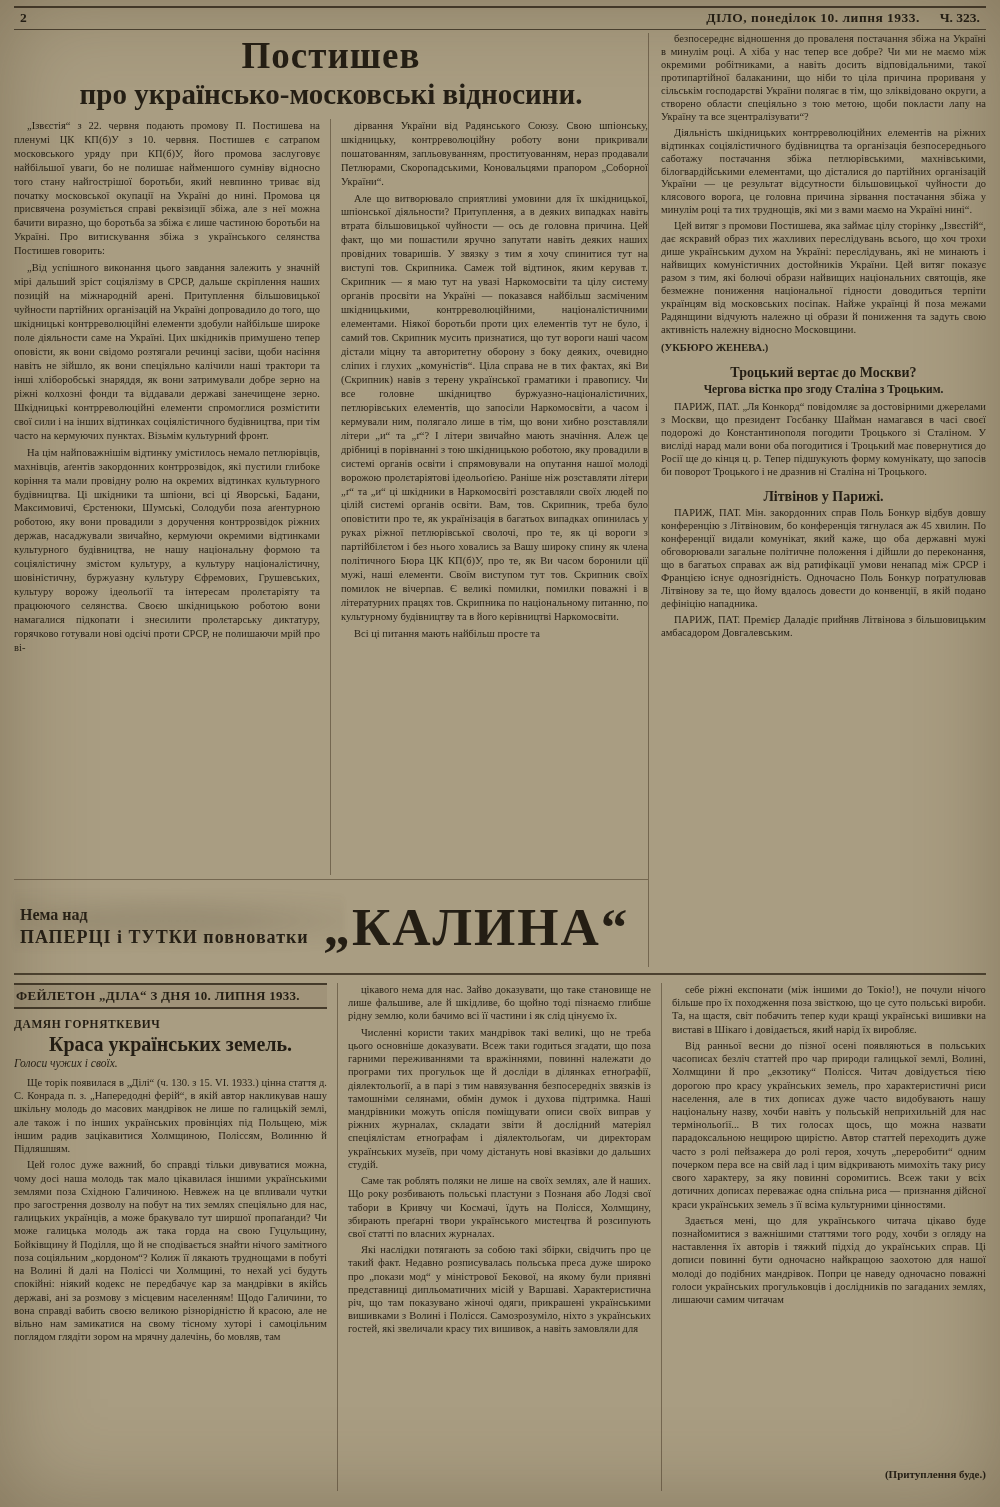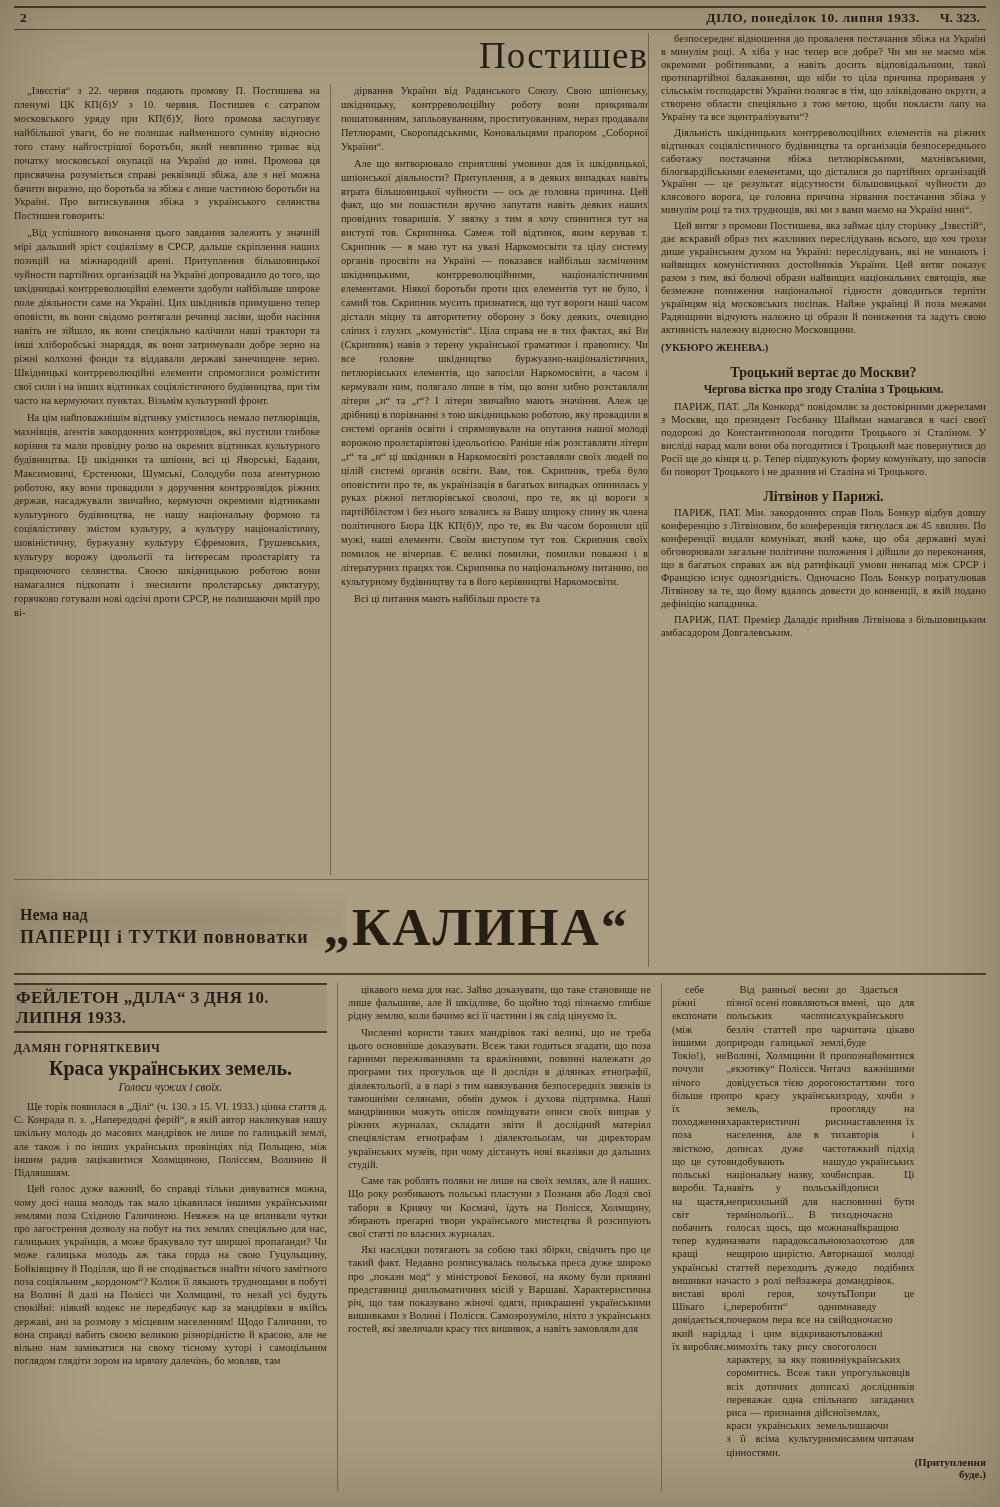--- a/index.html
+++ b/index.html
@@ -28,21 +28,21 @@
     border-bottom:1.5px solid rgba(52,42,28,.8);
     padding:2px 6px 3px;font-weight:bold;font-size:13.5px;
   }
   .masthead .pgnum{width:60px;text-align:left;}
   .masthead .mast{flex:1;text-align:right;letter-spacing:.5px;}
   .masthead .issue{width:60px;text-align:right;}
   
   .main-row{display:flex;height:934px;overflow:hidden;margin-top:3px;}
   .left-two{width:634px;display:flex;flex-direction:column;box-sizing:border-box;}
   .headline{text-align:center;margin:4px 0 8px;}
-  .h-line1{display:block;font-size:37px;font-weight:normal;letter-spacing:1px;line-height:1.05;text-align:right;}
+  .h-line1{display:block;font-size:37px;font-weight:bold;letter-spacing:1px;line-height:1.05;}
   .h-line2{display:block;font-size:29px;font-weight:bold;line-height:1.1;margin-top:3px;}
   .two-cols{display:flex;flex:1;overflow:hidden;}
   .colA{width:50%;padding-right:10px;border-right:1px solid rgba(72,58,40,.55);box-sizing:border-box;overflow:hidden;}
   .colB{width:50%;padding-left:10px;box-sizing:border-box;overflow:hidden;}
   .colC{flex:1;border-left:1px solid rgba(72,58,40,.55);padding-left:12px;box-sizing:border-box;overflow:hidden;}
   
   .bt{font-size:10.5px;line-height:1.33;text-align:justify;text-indent:13px;margin:0 0 3px;}
   .colC .bt{line-height:1.235;}
   .feuilleton .bt{line-height:1.26;}
   .byline{text-align:left;font-weight:bold;font-size:10.5px;margin:5px 2px 12px 0;}
@@ -60,31 +60,31 @@
   .k-brand{flex:1;text-align:center;font-size:53px;font-weight:bold;letter-spacing:2px;}
   
   .feuilleton{
     border-top:2px solid rgba(52,42,28,.8);
     margin-top:6px;padding-top:8px;
     display:flex;height:508px;overflow:hidden;
   }
   .fcol{width:33.33%;box-sizing:border-box;overflow:hidden;}
   .f1{padding-right:10px;border-right:1px solid rgba(72,58,40,.55);}
   .f2{padding:0 10px;border-right:1px solid rgba(72,58,40,.55);}
-  .f3{padding-left:10px;display:flex;}
+  .f3{padding-left:10px;display:flex;flex-direction:column;}
   .rubric{
-    font-weight:bold;font-size:17px;letter-spacing:.3px;
+    font-weight:bold;font-size:13px;letter-spacing:.3px;
     border-top:2px solid rgba(52,42,28,.85);
     border-bottom:2px solid rgba(52,42,28,.85);
     background:rgba(40,30,15,.07);
     padding:3px 2px;
   }
   .author{font-weight:bold;font-size:11.5px;letter-spacing:.6px;margin:9px 0 2px;}
   .f-title{text-align:center;font-size:20px;font-weight:bold;margin:3px 0 2px;line-height:1.1;}
-  .f-sub{text-align:center;font-style:italic;font-size:11.5px;margin-bottom:7px;}
+  .f-sub{text-align:left;font-style:italic;font-size:11.5px;margin-bottom:7px;}
   .continued{text-align:right;font-weight:bold;font-size:11px;margin-top:auto;padding-top:6px;}
   
   .showthrough{
     position:absolute;left:14px;top:888px;width:330px;height:66px;
     background:
       radial-gradient(ellipse at 20% 50%, rgba(70,60,40,.12), transparent 70%),
       radial-gradient(ellipse at 65% 50%, rgba(70,60,40,.10), transparent 70%);
     filter:blur(2px);pointer-events:none;
   }
 </style>
@@ -97,20 +97,21 @@
     <span class="pgnum">2</span>
     <span class="mast">ДІЛО, понеділок 10. липня 1933.</span>
     <span class="issue">Ч. 323.</span>
   </header>
 
   <div class="main-row">
 
     <section class="left-two">
       <h1 class="headline">
         <span class="h-line1">Постишев</span>
+        <span class="h-line2">про українсько-московські відносини.</span>
       </h1>
       <div class="two-cols">
         <div class="colA">
           <p class="bt">„Ізвєстія“ з 22. червня подають промову П. Постишева на пленумі ЦК КП(б)У з 10. червня. Постишев є сатрапом московського уряду при КП(б)У, його промова заслуговує найбільшої уваги, бо не полишає найменшого сумніву відносно того стану найгострішої боротьби, який невпинно триває від початку московської окупації на Україні до нині. Промова ця присвячена розуміється справі реквізиції збіжа, але з неї можна бачити виразно, що боротьба за збіжа є лише частиною боротьби на Україні. Про витискування збіжа з українського селянства Постишев говорить:</p>
           <p class="bt">„Від успішного виконання цього завдання залежить у значній мірі дальший зріст соціялізму в СРСР, дальше скріплення наших позицій на міжнародній арені. Притуплення більшовицької чуйности партійних організацій на Україні допровадило до того, що шкідницькі контрреволюційні елементи здобули найбільше широке поле діяльности саме на Україні. Цих шкідників примушено тепер оповісти, як вони свідомо розтягали речинці засіви, щоби насіння навіть не зійшло, як вони спеціяльно калічили наші трактори та інші хліборобські знаряддя, як вони затримували добре зерно на ріжні колхозні фонди та віддавали державі занечищене зерно. Шкідницькі контрреволюційні елементи спромоглися розмістити свої сили і на інших відтинках соціялістичного будівництва, при тім часто на кермуючих пунктах. Візьмім культурний фронт.</p>
           <p class="bt">На цім найповажнішім відтинку умістилось немало петлюрівців, махнівців, аґентів закордонних контррозвідок, які пустили глибоке коріння та мали провідну ролю на окремих відтинках культурного будівництва. Ці шкідники та шпіони, всі ці Яворські, Бадани, Максимовичі, Єрстенюки, Шумські, Солодуби поза аґентурною роботою, яку вони провадили з доручення контррозвідок ріжних держав, насаджували звичайно, кермуючи окремими відтинками культурного будівництва, не нашу національну формою та соціялістичну змістом культуру, а культуру націоналістичну, шовіністичну, буржуазну культуру Єфремових, Грушевських, культуру ворожу ідеольоґії та інтересам пролєтаріяту та працюючого селянства. Своєю шкідницькою роботою вони намагалися підкопати і знесилити пролєтарську диктатуру, горячково готували нові одсічі проти СРСР, не полишаючи мрій про ві-</p>
         </div>
         <div class="colB">
           <p class="bt">дірвання України від Радянського Союзу. Свою шпіонську, шкідницьку, контрреволюційну роботу вони прикривали пошатованням, запльовуванням, проституованням, нераз продавали Петлюрами, Скоропадськими, Коновальцями прапором „Соборної України“.</p>
           <p class="bt">Але що витворювало сприятливі умовини для їх шкідницької, шпіонської діяльности? Притуплення, а в деяких випадках навіть втрата більшовицької чуйности — ось де головна причина. Цей факт, що ми пошастили яручно запутати навіть деяких наших провідних товаришів. У звязку з тим я хочу спинитися тут на виступі тов. Скрипника. Самеж той відтинок, яким керував т. Скрипник — я маю тут на увазі Наркомосвіти та цілу систему органів просвіти на Україні — показався найбільш засміченим шкідницькими, контрреволюційними, націоналістичними елементами. Ніякої боротьби проти цих елементів тут не було, і самий тов. Скрипник мусить признатися, що тут вороги наші часом дістали міцну та авторитетну оборону з боку деяких, очевидно сліпих і глухих „комуністів“. Ціла справа не в тих фактах, які Ви (Скрипник) навів з терену української граматики і правопису. Чи все головне шкідництво буржуазно-націоналістичних, петлюрівських елементів, що запосіли Наркомосвіти, а часом і кермували ним, полягало лише в тім, що вони хибно розставляли літери „и“ та „ґ“? І літери звичайно мають значіння. Алеж це дрібниці в порівнанні з тою шкідницькою роботою, яку провадили в системі органів освіти і спрямовували на опутання нашої молоді ворожою пролєтаріятові ідеольоґією. Раніше ніж розставляти літери „ґ“ та „и“ ці шкідники в Наркомосвіті розставляли своїх людей по цілій системі органів освіти. Вам, тов. Скрипник, треба було оповістити про те, як українізація в багатьох випадках опинилась у руках ріжної петлюрівської сволочі, про те, як ці вороги з партійбілєтом і без нього ховались за Вашу широку спину як члена політичного Бюра ЦК КП(б)У, про те, як Ви часом боронили ції мужі, наші елементи. Своїм виступом тут тов. Скрипник своїх помилок не вічерпав. Є великі помилки, помилки поважні і в літературних працях тов. Скрипника по національному питанню, по культурному будівництву та в його керівництві Наркомосвіти.</p>

